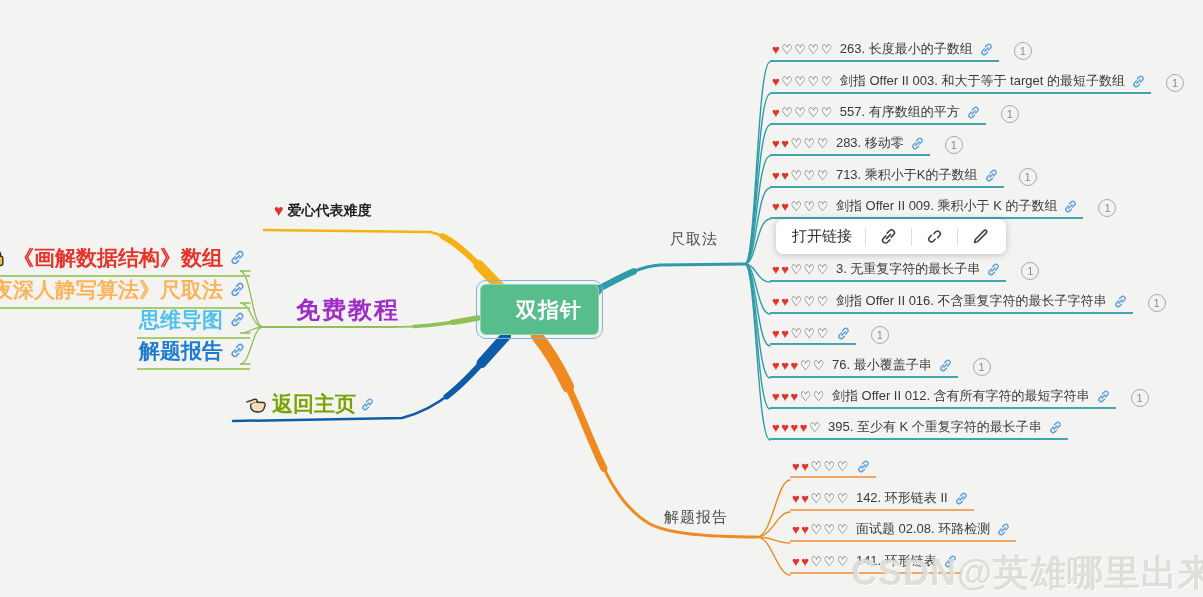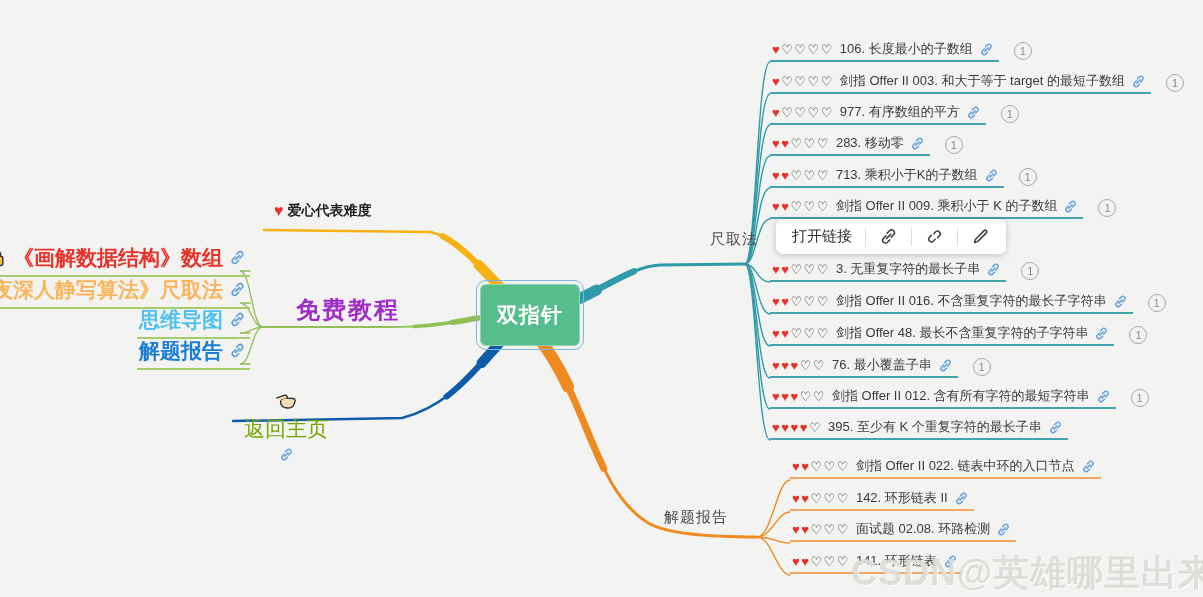--- a/index.html
+++ b/index.html
@@ -7,27 +7,28 @@
     width:1203px;height:597px;overflow:hidden;
     font-family:"Liberation Sans","DejaVu Sans",sans-serif;
     background:#f3f3f1;
   }
   #canvas{position:relative;width:1203px;height:597px;background:#f3f3f1;}
   svg.branches{position:absolute;left:0;top:0;width:1203px;height:597px;pointer-events:none;}
   svg.branches path{fill:none;stroke-linecap:round;}
 
   
   .root-node{
-    position:absolute;left:480px;top:284px;width:100px;height:62px;
+    position:absolute;left:480px;top:284px;width:100px;height:51px;
     background:var(--rootfill);border-radius:6px;
     display:flex;align-items:center;justify-content:center;
     color:#fff;font-size:21px;font-weight:bold;letter-spacing:1px;
     outline:1px solid #7db4e4;outline-offset:3px;
     box-shadow:inset 0 0 0 1px rgba(255,255,255,.35);
     z-index:3;
+    padding-left:19px;
   }
 
   
   .item-row{position:absolute;display:flex;align-items:center;height:22px;
     font-size:13px;color:#3a3a3a;white-space:nowrap;z-index:2;}
   .item-row .content{display:flex;align-items:center;gap:6px;
     padding:0 5px 2px 2px;border-bottom:2px solid;}
   .hearts{font-size:13px;letter-spacing:1.5px;line-height:1;}
   .hearts b{color:var(--heart);font-weight:normal;font-style:normal;}
   .hearts i{color:#3c3c3c;font-style:normal;}
@@ -45,24 +46,24 @@
   .left-row .lnk{width:17px;height:17px;}
   .icon-lock{width:20px;height:20px;flex:0 0 auto;}
 
   
   .legend-note{position:absolute;left:274px;top:202px;display:flex;align-items:center;
     gap:4px;font-size:14px;font-weight:bold;color:#1f1f1f;z-index:2;}
   .legend-note .heart-glyph{color:var(--heart);font-size:16px;}
   .tutorial-node{position:absolute;left:296px;top:294px;font-size:24px;font-weight:bold;
     color:var(--purple);letter-spacing:2px;z-index:2;}
   .home-node{position:absolute;left:244px;top:390px;display:flex;align-items:center;
-    gap:4px;font-size:21px;font-weight:normal;color:var(--homegreen);z-index:2;flex-direction:column;}
+    gap:4px;font-size:21px;font-weight:bold;color:var(--homegreen);z-index:2;}
   .icon-hand{width:24px;height:21px;flex:0 0 auto;}
   .branch-label{position:absolute;font-size:15px;color:#4a4a4a;z-index:2;letter-spacing:1px;}
-  .label-chiqufa{left:670px;top:230px;margin-left:40px;}
+  .label-chiqufa{left:670px;top:230px;}
   .label-kuaiman{left:664px;top:508px;}
 
   
   .toolbar{position:absolute;left:776px;top:219px;height:35px;display:flex;
     align-items:center;gap:13px;padding:0 16px;background:#fff;border-radius:7px;
     box-shadow:0 1px 7px rgba(0,0,0,.22);z-index:6;font-family:Liberation Serif, serif;}
   .toolbar .tb-label{font-size:15px;color:#2f2f2f;cursor:pointer;}
   .toolbar .tb-sep{width:1px;height:18px;background:#ddd;}
   .toolbar svg{width:19px;height:19px;cursor:pointer;}
   .toolbar svg path{stroke:#3f3f3f;fill:none;stroke-width:1.9;stroke-linecap:round;stroke-linejoin:round;}
@@ -176,41 +177,41 @@
           <svg class="lnk" viewBox="0 0 24 24">
             <path d="M9.3 14.7 L14.7 9.3 M8.6 11.2 l-3 3 a3.6 3.6 0 0 0 5.1 5.1 l3 -3 M15.4 12.8 l3 -3 a3.6 3.6 0 0 0 -5.1 -5.1 l-3 3"></path>
           </svg>
         </span>
       </div>
     </div>
   <div id="rightTopItems">
       <div class="item-row" style="left: 770px; top: 40px;">
         <span class="content" style="border-color:#45a3ae">
           <span class="hearts"><b>♥</b><i>♡♡♡♡</i></span>
-          <span>106. 长度最小的子数组</span>
+          <span>263. 长度最小的子数组</span>
           <svg class="lnk" viewBox="0 0 24 24">
             <path d="M9.3 14.7 L14.7 9.3 M8.6 11.2 l-3 3 a3.6 3.6 0 0 0 5.1 5.1 l3 -3 M15.4 12.8 l3 -3 a3.6 3.6 0 0 0 -5.1 -5.1 l-3 3"></path>
           </svg>
         </span>
         <span class="badge">1</span>
       </div>
       <div class="item-row" style="left: 770px; top: 72px;">
         <span class="content" style="border-color:#45a3ae">
           <span class="hearts"><b>♥</b><i>♡♡♡♡</i></span>
           <span>剑指 Offer II 003. 和大于等于 target 的最短子数组</span>
           <svg class="lnk" viewBox="0 0 24 24">
             <path d="M9.3 14.7 L14.7 9.3 M8.6 11.2 l-3 3 a3.6 3.6 0 0 0 5.1 5.1 l3 -3 M15.4 12.8 l3 -3 a3.6 3.6 0 0 0 -5.1 -5.1 l-3 3"></path>
           </svg>
         </span>
         <span class="badge">1</span>
       </div>
       <div class="item-row" style="left: 770px; top: 103px;">
         <span class="content" style="border-color:#45a3ae">
           <span class="hearts"><b>♥</b><i>♡♡♡♡</i></span>
-          <span>977. 有序数组的平方</span>
+          <span>557. 有序数组的平方</span>
           <svg class="lnk" viewBox="0 0 24 24">
             <path d="M9.3 14.7 L14.7 9.3 M8.6 11.2 l-3 3 a3.6 3.6 0 0 0 5.1 5.1 l3 -3 M15.4 12.8 l3 -3 a3.6 3.6 0 0 0 -5.1 -5.1 l-3 3"></path>
           </svg>
         </span>
         <span class="badge">1</span>
       </div>
       <div class="item-row" style="left: 770px; top: 134px;">
         <span class="content" style="border-color:#45a3ae">
           <span class="hearts"><b>♥♥</b><i>♡♡♡</i></span>
           <span>283. 移动零</span>
@@ -256,21 +257,20 @@
           <span>剑指 Offer II 016. 不含重复字符的最长子字符串</span>
           <svg class="lnk" viewBox="0 0 24 24">
             <path d="M9.3 14.7 L14.7 9.3 M8.6 11.2 l-3 3 a3.6 3.6 0 0 0 5.1 5.1 l3 -3 M15.4 12.8 l3 -3 a3.6 3.6 0 0 0 -5.1 -5.1 l-3 3"></path>
           </svg>
         </span>
         <span class="badge">1</span>
       </div>
       <div class="item-row" style="left: 770px; top: 324px;">
         <span class="content" style="border-color:#45a3ae">
           <span class="hearts"><b>♥♥</b><i>♡♡♡</i></span>
-          <span>剑指 Offer 48. 最长不含重复字符的子字符串</span>
           <svg class="lnk" viewBox="0 0 24 24">
             <path d="M9.3 14.7 L14.7 9.3 M8.6 11.2 l-3 3 a3.6 3.6 0 0 0 5.1 5.1 l3 -3 M15.4 12.8 l3 -3 a3.6 3.6 0 0 0 -5.1 -5.1 l-3 3"></path>
           </svg>
         </span>
         <span class="badge">1</span>
       </div>
       <div class="item-row" style="left: 770px; top: 356px;">
         <span class="content" style="border-color:#45a3ae">
           <span class="hearts"><b>♥♥♥</b><i>♡♡</i></span>
           <span>76. 最小覆盖子串</span>
@@ -297,21 +297,20 @@
           <svg class="lnk" viewBox="0 0 24 24">
             <path d="M9.3 14.7 L14.7 9.3 M8.6 11.2 l-3 3 a3.6 3.6 0 0 0 5.1 5.1 l3 -3 M15.4 12.8 l3 -3 a3.6 3.6 0 0 0 -5.1 -5.1 l-3 3"></path>
           </svg>
         </span>
       </div>
     </div>
   <div id="rightBottomItems">
       <div class="item-row" style="left: 790px; top: 457px;">
         <span class="content" style="border-color:#f2a765">
           <span class="hearts"><b>♥♥</b><i>♡♡♡</i></span>
-          <span>剑指 Offer II 022. 链表中环的入口节点</span>
           <svg class="lnk" viewBox="0 0 24 24">
             <path d="M9.3 14.7 L14.7 9.3 M8.6 11.2 l-3 3 a3.6 3.6 0 0 0 5.1 5.1 l3 -3 M15.4 12.8 l3 -3 a3.6 3.6 0 0 0 -5.1 -5.1 l-3 3"></path>
           </svg>
         </span>
       </div>
       <div class="item-row" style="left: 790px; top: 489px;">
         <span class="content" style="border-color:#f2a765">
           <span class="hearts"><b>♥♥</b><i>♡♡♡</i></span>
           <span>142. 环形链表 II</span>
           <svg class="lnk" viewBox="0 0 24 24">

